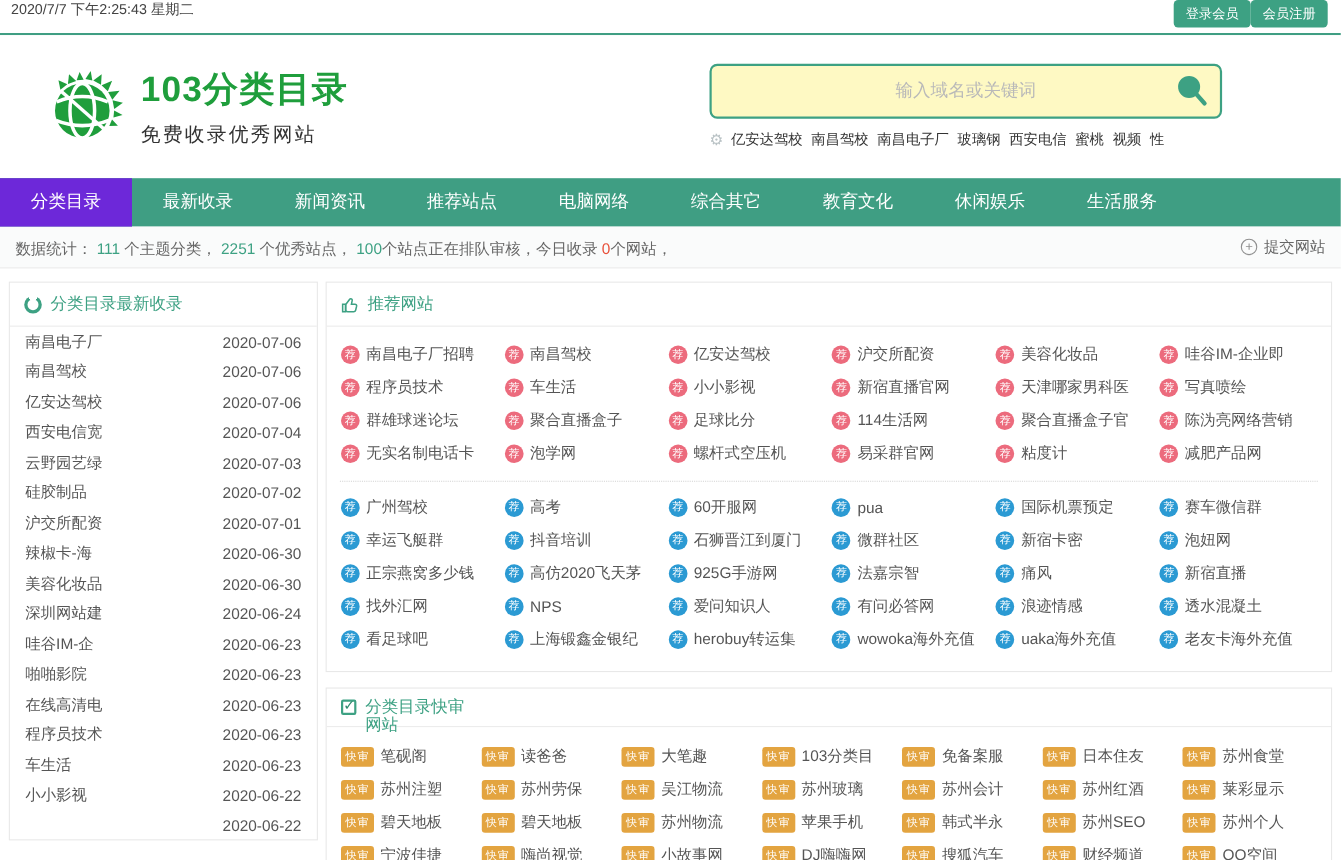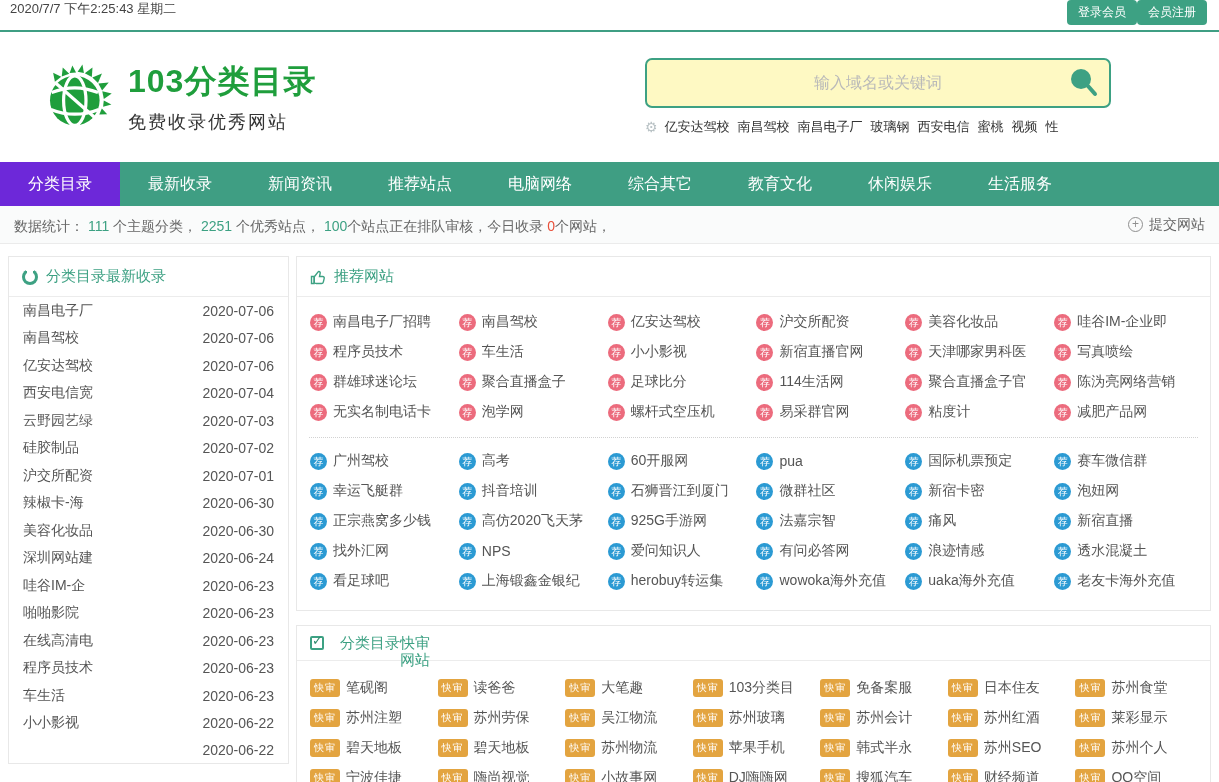--- a/index.html
+++ b/index.html
@@ -56,21 +56,21 @@
   .grid7 { display:grid; grid-template-columns:repeat(7,1fr); padding:12px 10px 10px; }
   .g-item { height:30px; display:flex; align-items:center; gap:6px; font-size:14px; color:#555; padding-left:3px; white-space:nowrap; overflow:hidden; cursor:pointer; }
   .badge-round { flex:none; width:17px; height:17px; border-radius:50%; color:#fff; font-size:10px; line-height:17px; text-align:center; }
   .badge-pink { background:#ec6b7d; }
   .badge-blue { background:#2b9ad3; }
   .badge-rect { flex:none; background:#e3a440; color:#fff; font-size:10px; padding:2px 4px; border-radius:3px; letter-spacing:1px; }
   .dot-divider { border-top:1px dotted #d2d2d2; margin:0 12px; }
 
   .fast-box { margin-top:14px; }
   .fast-header { position:relative; height:35px; border-bottom:1px solid #ececec; padding:8px 13px 0; display:flex; align-items:flex-start; gap:8px; color:#3da183; font-size:15px; }
-  .fast-title { width:98px; line-height:17px; position:relative; z-index:1;text-align:right; }
+  .fast-title { width:98px; line-height:17px; position:relative; z-index:1; }
 
   
   .ring-icon { flex:none; width:16px; height:16px; border-radius:50%; background:conic-gradient(from 30deg,#3da183 0 300deg,transparent 300deg 360deg); position:relative; }
   .ring-icon::after { content:""; position:absolute; inset:3px; background:#fff; border-radius:50%; }
   .check-icon { flex:none; width:14px; height:14px; border:2px solid #3da183; border-radius:2px; position:relative; margin-top:2px; }
   .check-icon::after { content:"\2713"; position:absolute; left:0px; top:-5px; color:#2e8a6d; font-size:13px; font-weight:bold; }
   .thumb-icon { flex:none; display:flex; }
 </style>
 </head>
 <body>

